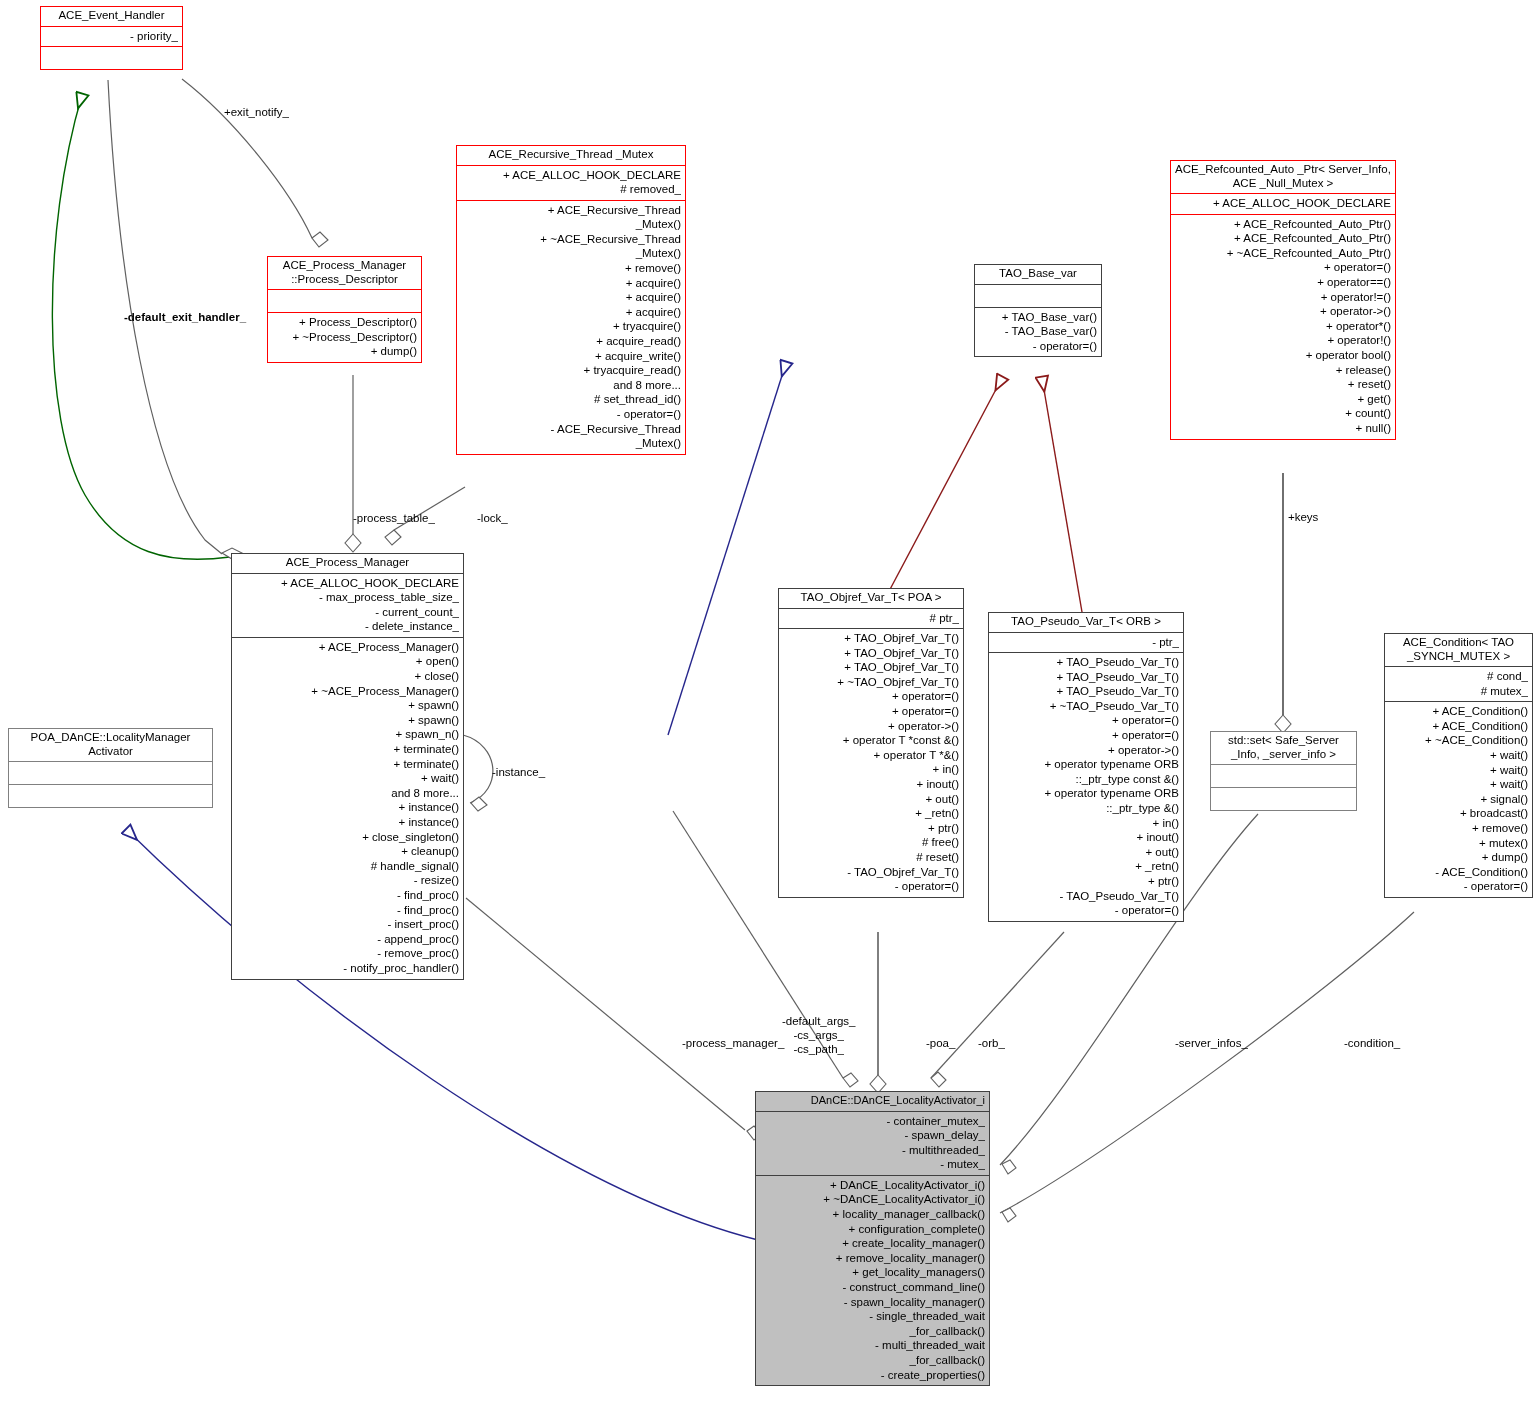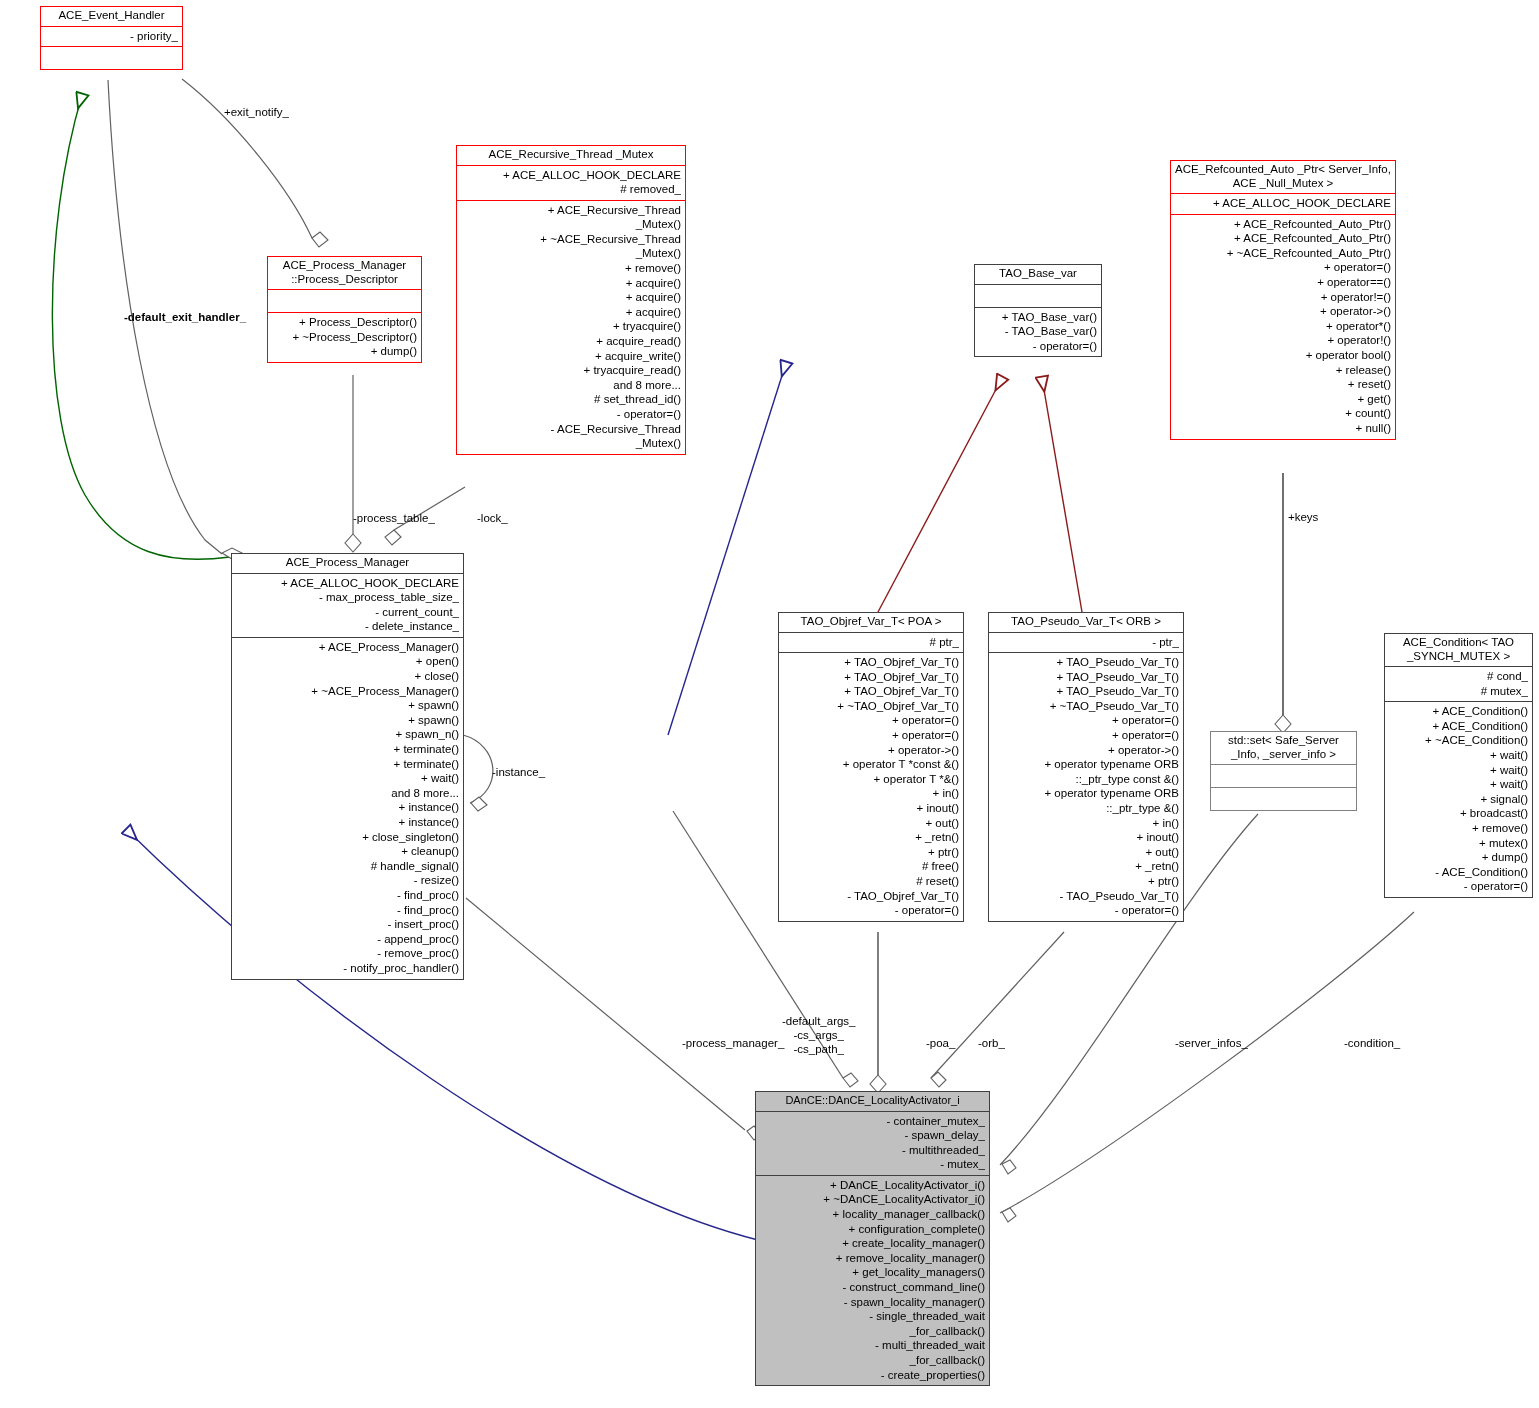--- a/index.html
+++ b/index.html
@@ -240,23 +240,31 @@
 # handle_signal()
 - resize()
 - find_proc()
 - find_proc()
 - insert_proc()
 - append_proc()
 - remove_proc()
 - notify_proc_handler()</div>
   </div>
 
-
-
-  <div class="node dark" style="left:778px; top:612px; width:186px;">
+  <div class="node grey" style="left:8px; top:728px; width:205px;">
+    <div class="title">POA_DAnCE::LocalityManager
+Activator</div>
+    <div class="sep"></div>
+    <div class="compartment empty"></div>
+    <div class="sep"></div>
+    <div class="compartment empty"></div>
+  </div>
+
+
+  <div class="node dark" style="left:778px; top:588px; width:186px;">
     <div class="title">TAO_Objref_Var_T&lt; POA &gt;</div>
     <div class="sep"></div>
     <div class="compartment"># ptr_</div>
     <div class="sep"></div>
     <div class="compartment">+ TAO_Objref_Var_T()
 + TAO_Objref_Var_T()
 + TAO_Objref_Var_T()
 + ~TAO_Objref_Var_T()
 + operator=()
 + operator=()
@@ -324,21 +332,21 @@
 + signal()
 + broadcast()
 + remove()
 + mutex()
 + dump()
 - ACE_Condition()
 - operator=()</div>
   </div>
 
   <div class="node dark filled" style="left:755px; top:1091px; width:235px;">
-    <div class="title" style="font-size:11px;">DAnCE::DAnCE_LocalityActivator_i</div>
+    <div class="title" style="font-size:11px;text-align:right;">DAnCE::DAnCE_LocalityActivator_i</div>
     <div class="sep"></div>
     <div class="compartment">- container_mutex_
 - spawn_delay_
 - multithreaded_
 - mutex_</div>
     <div class="sep"></div>
     <div class="compartment">+ DAnCE_LocalityActivator_i()
 + ~DAnCE_LocalityActivator_i()
 + locality_manager_callback()
 + configuration_complete()

